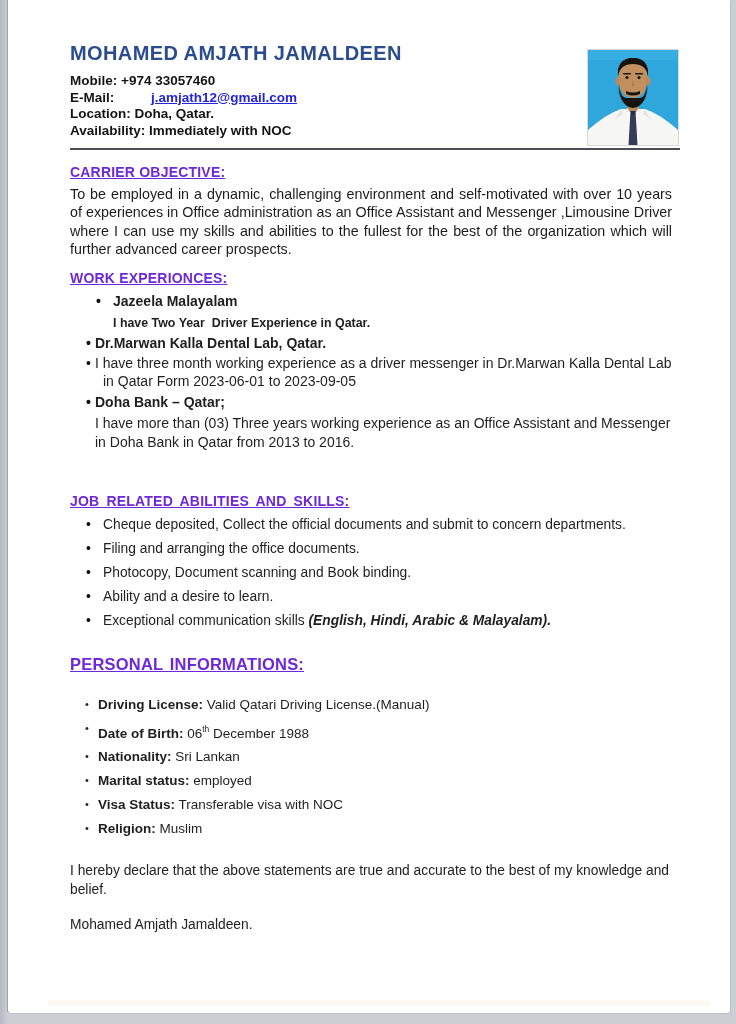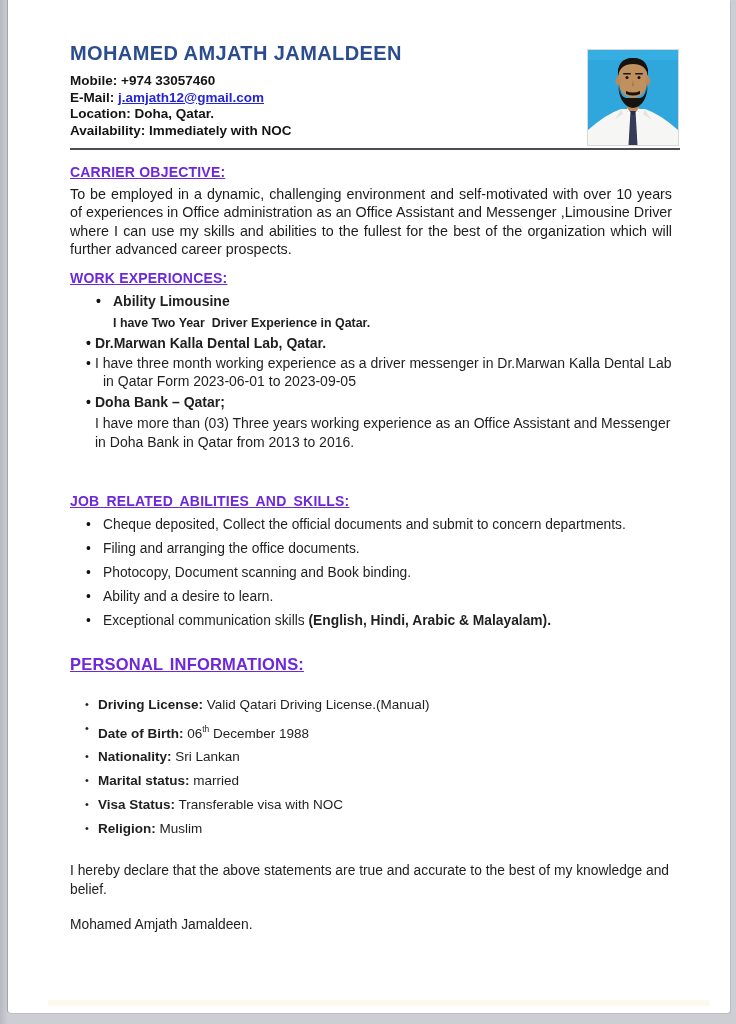--- a/index.html
+++ b/index.html
@@ -22,21 +22,21 @@
   }
   .content { position:relative; width:100%; height:100%; padding:0 48px 0 62px; color:#1f1f1f; }
 
   
   .name {
     padding-top:42px; font-size:20px; font-weight:bold; letter-spacing:.4px;
     color:#2b4c8f;
   }
   .contact { margin-top:8px; font-size:13.5px; font-weight:bold; line-height:16.5px; color:#141414; }
   .contact .c-line { white-space:nowrap; }
-  .email-link { color:#2424d9; text-decoration:underline; }
+  .email-link { color:#2424d9; text-decoration:underline;margin-left:33px; }
   .photo {
     position:absolute; left:580px; top:50px; width:90px; height:95px;
     box-shadow:0 0 0 1px #d8d8d8;
   }
   .photo svg { display:block; width:100%; height:100%; }
   .rule { margin-top:9px; height:2px; width:610px; background:#4d4d55; }
 
   
   h2 {
     font-size:14px; font-weight:bold; color:#6d28d9;
@@ -66,21 +66,21 @@
   .w-det1::before { left:16px; text-indent:0; }
   .w-co3 { margin-top:4px; padding-left:25px; font-weight:bold; }
   .w-co3::before { left:16px; }
   .w-det2 { margin-top:4px; padding-left:25px; width:608px; line-height:19.5px; }
 
   
   .skills h2 { margin-top:40px; }
   .skills ul { list-style:none; margin-top:3px; font-size:13.8px; }
   .skills li { position:relative; padding-left:33px; margin-top:9.5px; line-height:14.5px; }
   .skills li::before { content:"•"; position:absolute; left:16px; color:#111; }
-  .seg-b { font-weight:bold; }
+  .seg-b { font-weight:bold;font-style:italic; }
 
   
   .personal h2 { margin-top:26px; }
   .personal ul { list-style:none; margin-top:24px; font-size:13.5px; }
   .personal li { position:relative; padding-left:28px; margin-bottom:9.5px; line-height:14.5px; }
   .personal li::before { content:"•"; position:absolute; left:15px; top:-1px; font-size:11px; color:#222; }
   .p-label { font-weight:bold; }
   sup.ord { vertical-align:super; font-size:.62em; }
 
   
@@ -146,21 +146,21 @@
         <div class="rule"></div>
       </div>
 
       <div class="objective">
         <h2>CARRIER OBJECTIVE:</h2>
         <p>To be employed in a dynamic, challenging environment and self-motivated with over 10 years of experiences in Office administration as an Office Assistant and Messenger ,Limousine Driver where I can use my skills and abilities to the fullest for the best of the organization which will further advanced career prospects.</p>
       </div>
 
       <div class="work">
         <h2>WORK EXPERIONCES:</h2>
-        <div class="w-item w-co1">Ability Limousine</div>
+        <div class="w-item w-co1">Jazeela Malayalam</div>
         <div class="w-note">I have Two Year  Driver Experience in Qatar.</div>
         <div class="w-item w-co2">Dr.Marwan Kalla Dental Lab, Qatar.</div>
         <div class="w-item w-det1">I have three month working experience as a driver messenger in Dr.Marwan Kalla Dental Lab in Qatar Form 2023-06-01 to 2023-09-05</div>
         <div class="w-item w-co3">Doha Bank – Qatar;</div>
         <div class="w-det2">I have more than (03) Three years working experience as an Office Assistant and Messenger in Doha Bank in Qatar from 2013 to 2016.</div>
       </div>
 
       <div class="skills">
         <h2 class="alt">JOB RELATED ABILITIES AND SKILLS:</h2>
         <ul>
@@ -171,21 +171,21 @@
           <li><span>Exceptional communication skills </span><span class="seg-b">(English, Hindi, Arabic &amp; Malayalam).</span></li>
         </ul>
       </div>
 
       <div class="personal">
         <h2 class="big">PERSONAL INFORMATIONS:</h2>
         <ul>
           <li><span class="p-label">Driving License:</span><span> Valid Qatari Driving License.(Manual)</span></li>
           <li><span class="p-label">Date of Birth:</span><span> 06</span><sup class="ord">th</sup><span> December 1988</span></li>
           <li><span class="p-label">Nationality:</span><span> Sri Lankan</span></li>
-          <li><span class="p-label">Marital status:</span><span> married</span></li>
+          <li><span class="p-label">Marital status:</span><span> employed</span></li>
           <li><span class="p-label">Visa Status:</span><span> Transferable visa with NOC</span></li>
           <li><span class="p-label">Religion:</span><span>  Muslim</span></li>
         </ul>
       </div>
 
       <p class="declaration">I hereby declare that the above statements are true and accurate to the best of my knowledge and belief.</p>
       <p class="signature">Mohamed Amjath Jamaldeen.</p>
 
     </div>
   </div>

